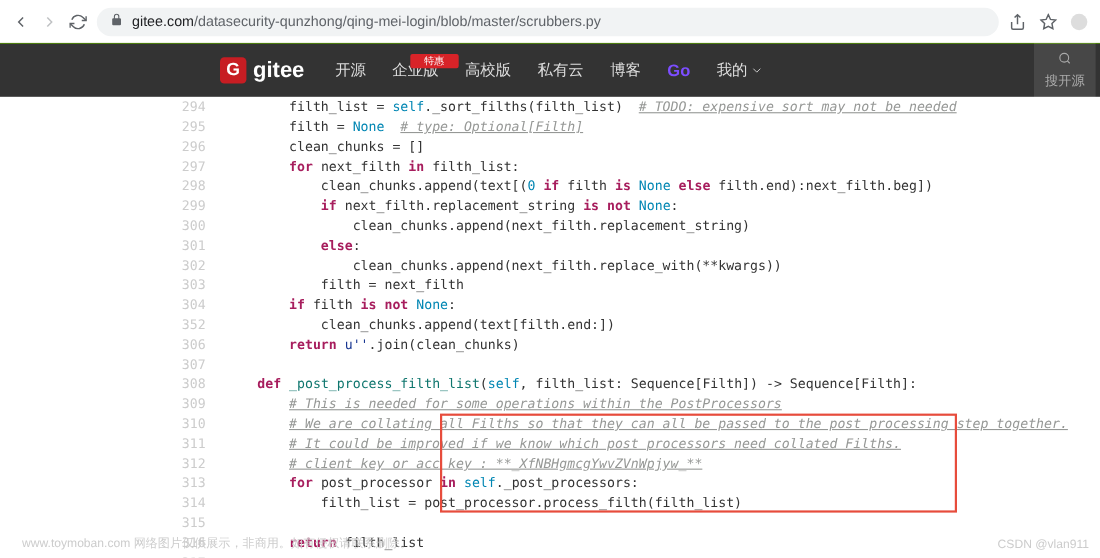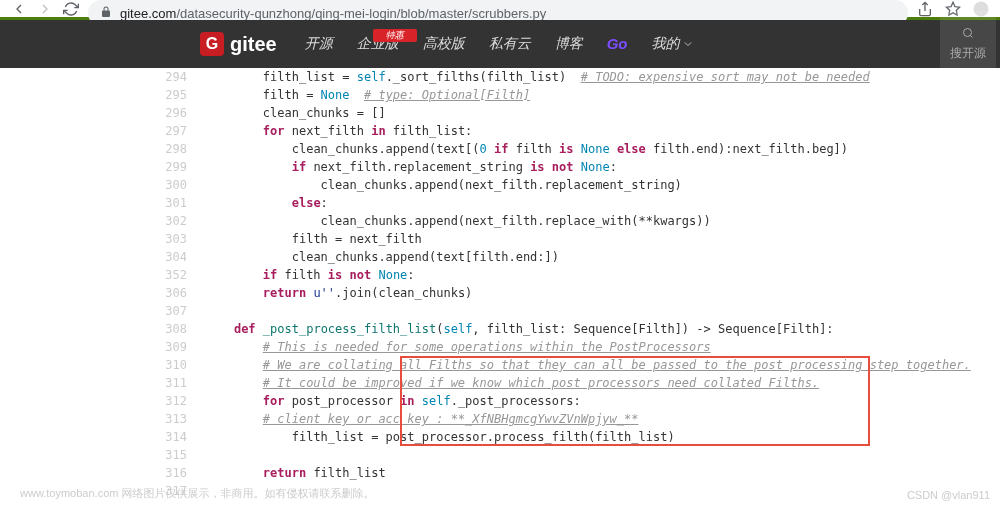--- a/index.html
+++ b/index.html
@@ -1,28 +1,28 @@
 <!DOCTYPE html>
 <html><head>
 <meta charset="utf-8">
 <style>
 * { margin:0; padding:0; box-sizing:border-box; }
 body { width:1000px; height:507px; font-family:-apple-system,BlinkMacSystemFont,"Segoe UI",sans-serif; background:#fff; overflow:hidden; position:relative; }
-.browser-bar { height:20px; background:#fff; border-bottom:3px solid #4d7c0f; display:flex; align-items:flex-start; padding:0 10px; gap:8px; }
+.browser-bar { height:40px; background:#fff; border-bottom:1px solid #4d7c0f; display:flex; align-items:center; padding:0 10px; gap:8px; }
 .nav-icon { width:18px; height:18px; color:#5f6368; cursor:pointer; display:flex; align-items:center; justify-content:center; }
 .url-bar { flex:1; display:flex; align-items:center; background:#f1f3f4; border-radius:14px; height:26px; padding:0 12px; gap:8px; color:#202124; font-size:13px; }
 .lock-icon { color:#5f6368; }
 .url-text { color:#202124; }
 .url-domain { color:#5f6368; }
 .ext-icons { display:flex; gap:10px; color:#5f6368; }
 .gitee-header { height:48px; background:#333; display:flex; align-items:center; padding:0 0 0 200px; color:#fff; position:relative; }
 .gitee-logo { display:flex; align-items:center; gap:6px; margin-right:28px; }
 .gitee-logo-icon { width:24px; height:24px; background:#c71d23; border-radius:4px; display:flex; align-items:center; justify-content:center; color:#fff; font-weight:bold; font-size:16px; }
 .gitee-logo-text { font-size:20px; font-weight:600; color:#fff; }
-.gitee-nav { display:flex; align-items:flex-start; gap:24px; font-size:14px;font-style:italic; }
+.gitee-nav { display:flex; align-items:flex-end; gap:24px; font-size:14px; }
 .gitee-nav-item { cursor:pointer; position:relative; color:#ddd; }
 .badge { position:absolute; top:-6px; right:-18px; background:#d82328; color:#fff; font-size:9px; padding:0 13px; border-radius:2px; line-height:13px; }
 .go-link { color:#7c4dff; font-weight:bold; font-size:15px; }
 .my-dropdown { display:flex; align-items:center; gap:4px; }
 .search-box { position:absolute; right:4px; display:flex; align-items:center; background:rgba(255,255,255,0.1); border-radius:4px; padding:16px 10px; font-size:12px; color:#aaa; gap:6px;flex-direction:column; }
 .code-view { display:flex; background:#fff; padding-top:0; }
 .gutter { width:205px; text-align:right; padding-right:18px; }
 .line-num { color:#ccc; font-family:Consolas,Monaco,monospace; font-size:12px; line-height:18px; height:18px;margin-left:30px; }
 .code-area { flex:1; font-family:Consolas,Monaco,monospace; font-size:12px; line-height:18px; position:relative; }
 .code-line { height:18px; white-space:pre; color:#333; }
@@ -140,30 +140,30 @@
   <div class="code-line"><span>        </span><span>filth_list = </span><span class="bl">self</span><span>._sort_filths(filth_list)  </span><span class="cm"># TODO: expensive sort may not be needed</span></div>
       <div class="code-line"><span>        </span><span>filth = </span><span class="bl">None</span><span>  </span><span class="cm"># type: Optional[Filth]</span></div>
       <div class="code-line"><span>        </span><span>clean_chunks = []</span></div>
       <div class="code-line"><span>        </span><span class="kw">for</span><span> next_filth </span><span class="kw">in</span><span> filth_list:</span></div>
       <div class="code-line"><span>            </span><span>clean_chunks.append(text[(</span><span class="bl">0</span><span> </span><span class="kw">if</span><span> filth </span><span class="kw">is</span><span> </span><span class="bl">None</span><span> </span><span class="kw">else</span><span> filth.end):next_filth.beg])</span></div>
       <div class="code-line"><span>            </span><span class="kw">if</span><span> next_filth.replacement_string </span><span class="kw">is</span><span> </span><span class="kw">not</span><span> </span><span class="bl">None</span><span>:</span></div>
       <div class="code-line"><span>                </span><span>clean_chunks.append(next_filth.replacement_string)</span></div>
       <div class="code-line"><span>            </span><span class="kw">else</span><span>:</span></div>
       <div class="code-line"><span>                </span><span>clean_chunks.append(next_filth.replace_with(**kwargs))</span></div>
       <div class="code-line"><span>            </span><span>filth = next_filth</span></div>
+      <div class="code-line"><span>        </span><span class="kw">if</span><span> filth </span><span class="kw">is</span><span> </span><span class="kw">not</span><span> </span><span class="bl">None</span><span>:</span></div>
       <div class="code-line"><span>            </span><span>clean_chunks.append(text[filth.end:])</span></div>
-      <div class="code-line"><span>        </span><span class="kw">if</span><span> filth </span><span class="kw">is</span><span> </span><span class="kw">not</span><span> </span><span class="bl">None</span><span>:</span></div>
       <div class="code-line"><span>        </span><span class="kw">return</span><span> </span><span class="st">u''</span><span>.join(clean_chunks)</span></div>
       <div class="code-line"><span></span><span></span></div>
       <div class="code-line"><span>    </span><span class="kw">def</span><span> </span><span class="fn">_post_process_filth_list</span><span>(</span><span class="bl">self</span><span>, filth_list: Sequence[Filth]) -&gt; Sequence[Filth]:</span></div>
       <div class="code-line"><span>        </span><span class="cm"># This is needed for some operations within the PostProcessors</span></div>
       <div class="code-line"><span>        </span><span class="cm"># We are collating all Filths so that they can all be passed to the post processing step together.</span></div>
       <div class="code-line"><span>        </span><span class="cm"># It could be improved if we know which post processors need collated Filths.</span></div>
+      <div class="code-line"><span>        </span><span class="cm"># client key or acc key : **_XfNBHgmcgYwvZVnWpjyw_**</span></div>
       <div class="code-line"><span>        </span><span class="kw">for</span><span> post_processor </span><span class="kw">in</span><span> </span><span class="bl">self</span><span>._post_processors:</span></div>
-      <div class="code-line"><span>        </span><span class="cm"># client key or acc key : **_XfNBHgmcgYwvZVnWpjyw_**</span></div>
       <div class="code-line"><span>            </span><span>filth_list = post_processor.process_filth(filth_list)</span></div>
       <div class="code-line"><span></span><span></span></div>
       <div class="code-line"><span>        </span><span class="kw">return</span><span> filth_list</span></div>
       <div class="code-line"><span></span><span></span></div>
     </div>
 </div>
 
 <div class="watermark-left">www.toymoban.com 网络图片仅供展示，非商用。如有侵权请联系删除。</div>
 <div class="watermark-right">CSDN @vlan911</div>
 

